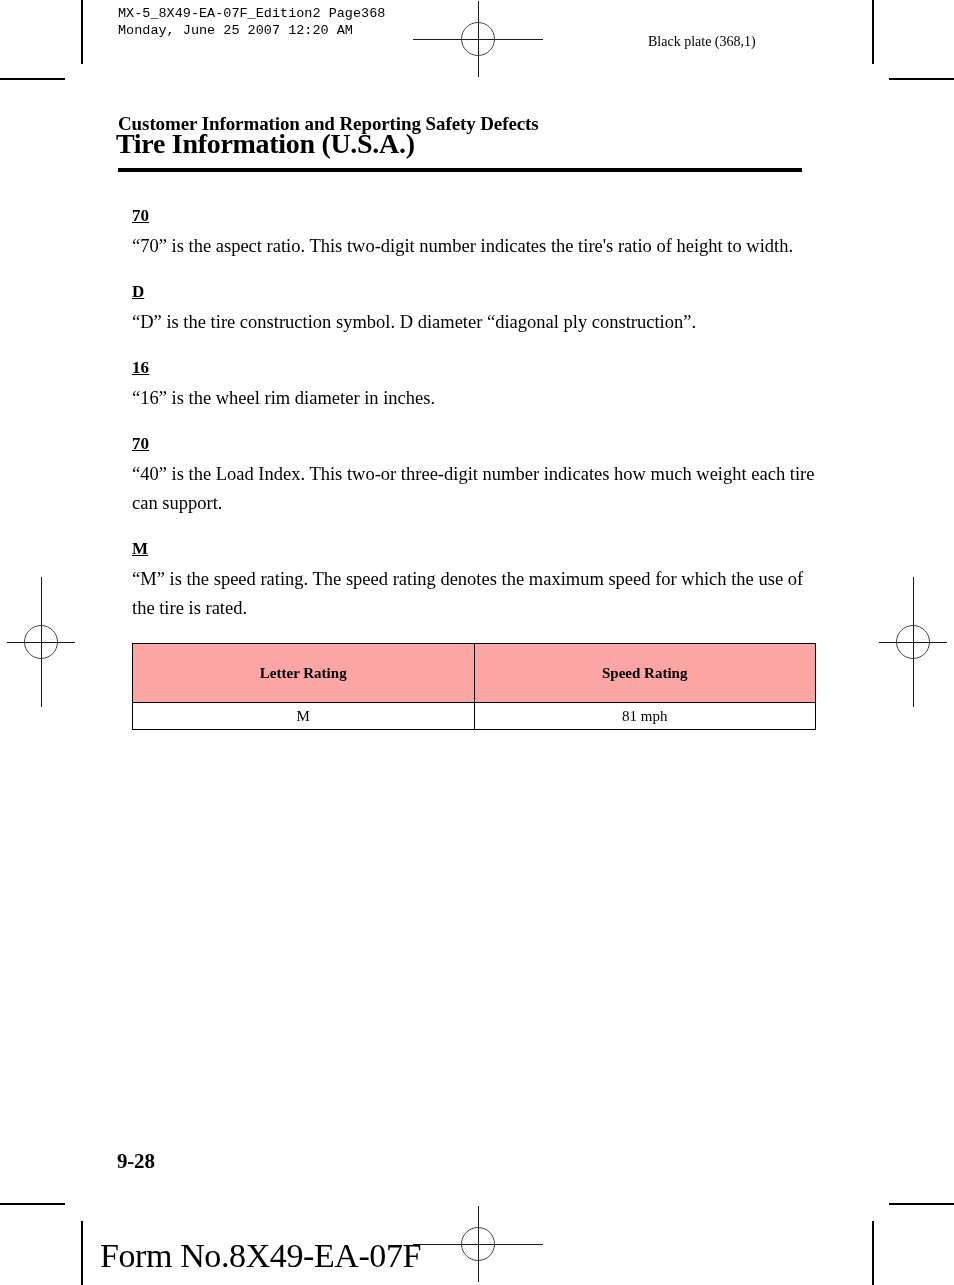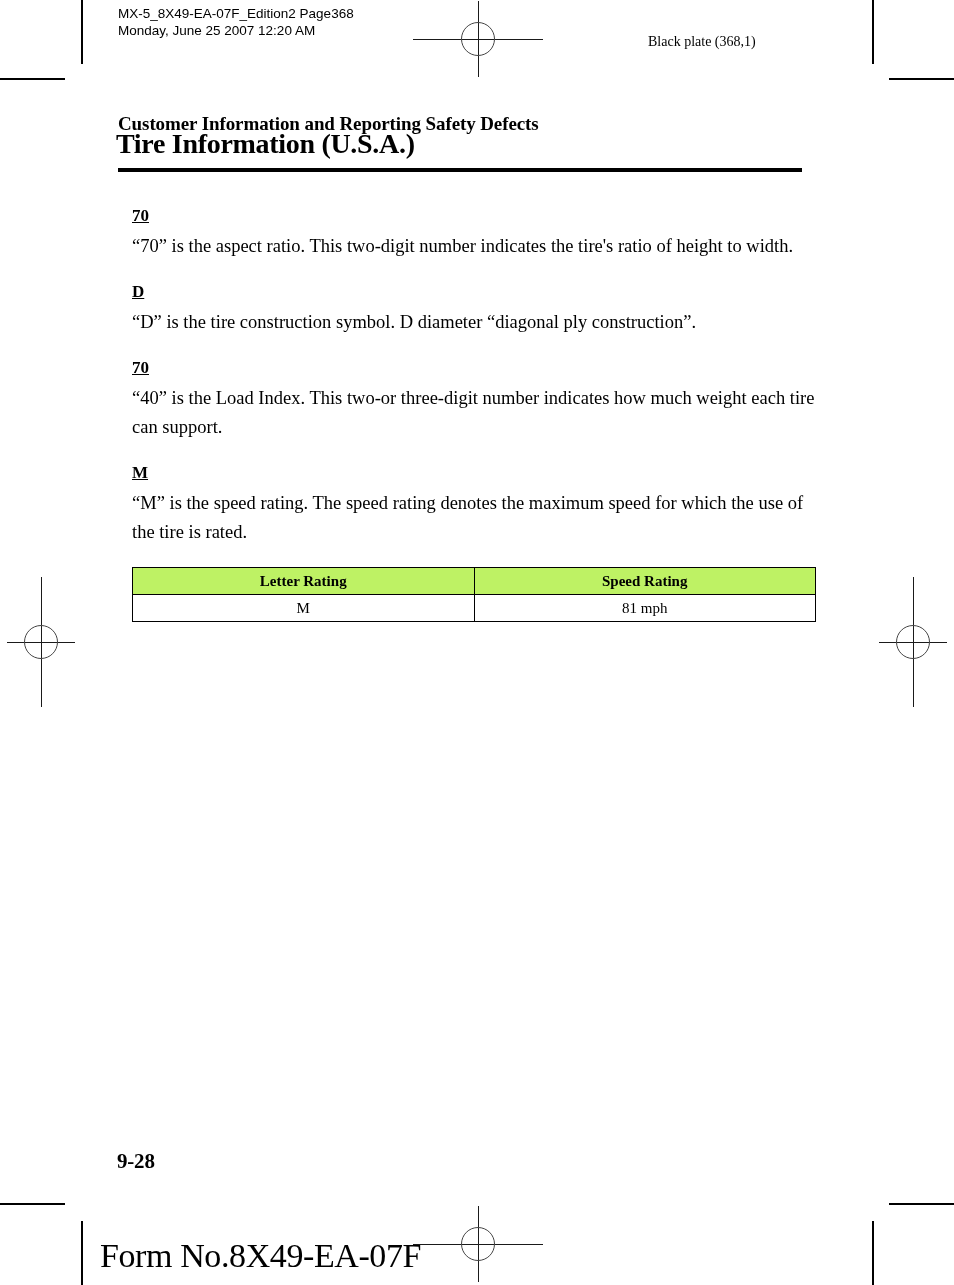--- a/index.html
+++ b/index.html
@@ -45,21 +45,21 @@
     position: absolute;
     border: 1px solid #444444;
     border-radius: 50%;
   }
 
   
   .slug {
     position: absolute;
     left: 118px;
     top: 5px;
-    font-family: Liberation Sans, sans-serif;
+    font-family: Liberation Mono, monospace;
     font-size: 13.5px;
     line-height: 17px;
     white-space: nowrap;
   }
   .blackplate {
     position: absolute;
     left: 648px;
     top: 34px;
     font-family: "Liberation Serif", serif;
     font-size: 14px;
@@ -126,25 +126,25 @@
     margin-top: 2px;
     table-layout: fixed;
   }
   .rating-table th,
   .rating-table td {
     border: 1px solid #000000;
     text-align: center;
     font-family: "Liberation Serif", serif;
   }
   .rating-table th {
-    background: #bef264;
+    background: #fca5a5;
     font-size: 15px;
     font-weight: bold;
     height: 24px;
-    padding: 1px 0;
+    padding: 17px 0;
   }
   .rating-table td {
     background: #ffffff;
     font-size: 15px;
     font-weight: normal;
     height: 24px;
     padding: 1px 0;
   }
 
   
@@ -225,20 +225,26 @@
       <p class="para">“70” is the aspect ratio. This two-digit number indicates the tire's ratio of height to width.</p>
     </div>
 
     <div class="block">
       <div class="term-row">
         <span class="term">D</span>
       </div>
       <p class="para">“D” is the tire construction symbol. D diameter “diagonal ply construction”.</p>
     </div>
 
+    <div class="block">
+      <div class="term-row">
+        <span class="term">16</span>
+      </div>
+      <p class="para">“16” is the wheel rim diameter in inches.</p>
+    </div>
 
     <div class="block">
       <div class="term-row">
         <span class="term">70</span>
       </div>
       <p class="para">“40” is the Load Index. This two-or three-digit number indicates how much weight each tire can support.</p>
     </div>
 
     <div class="block">
       <div class="term-row">

